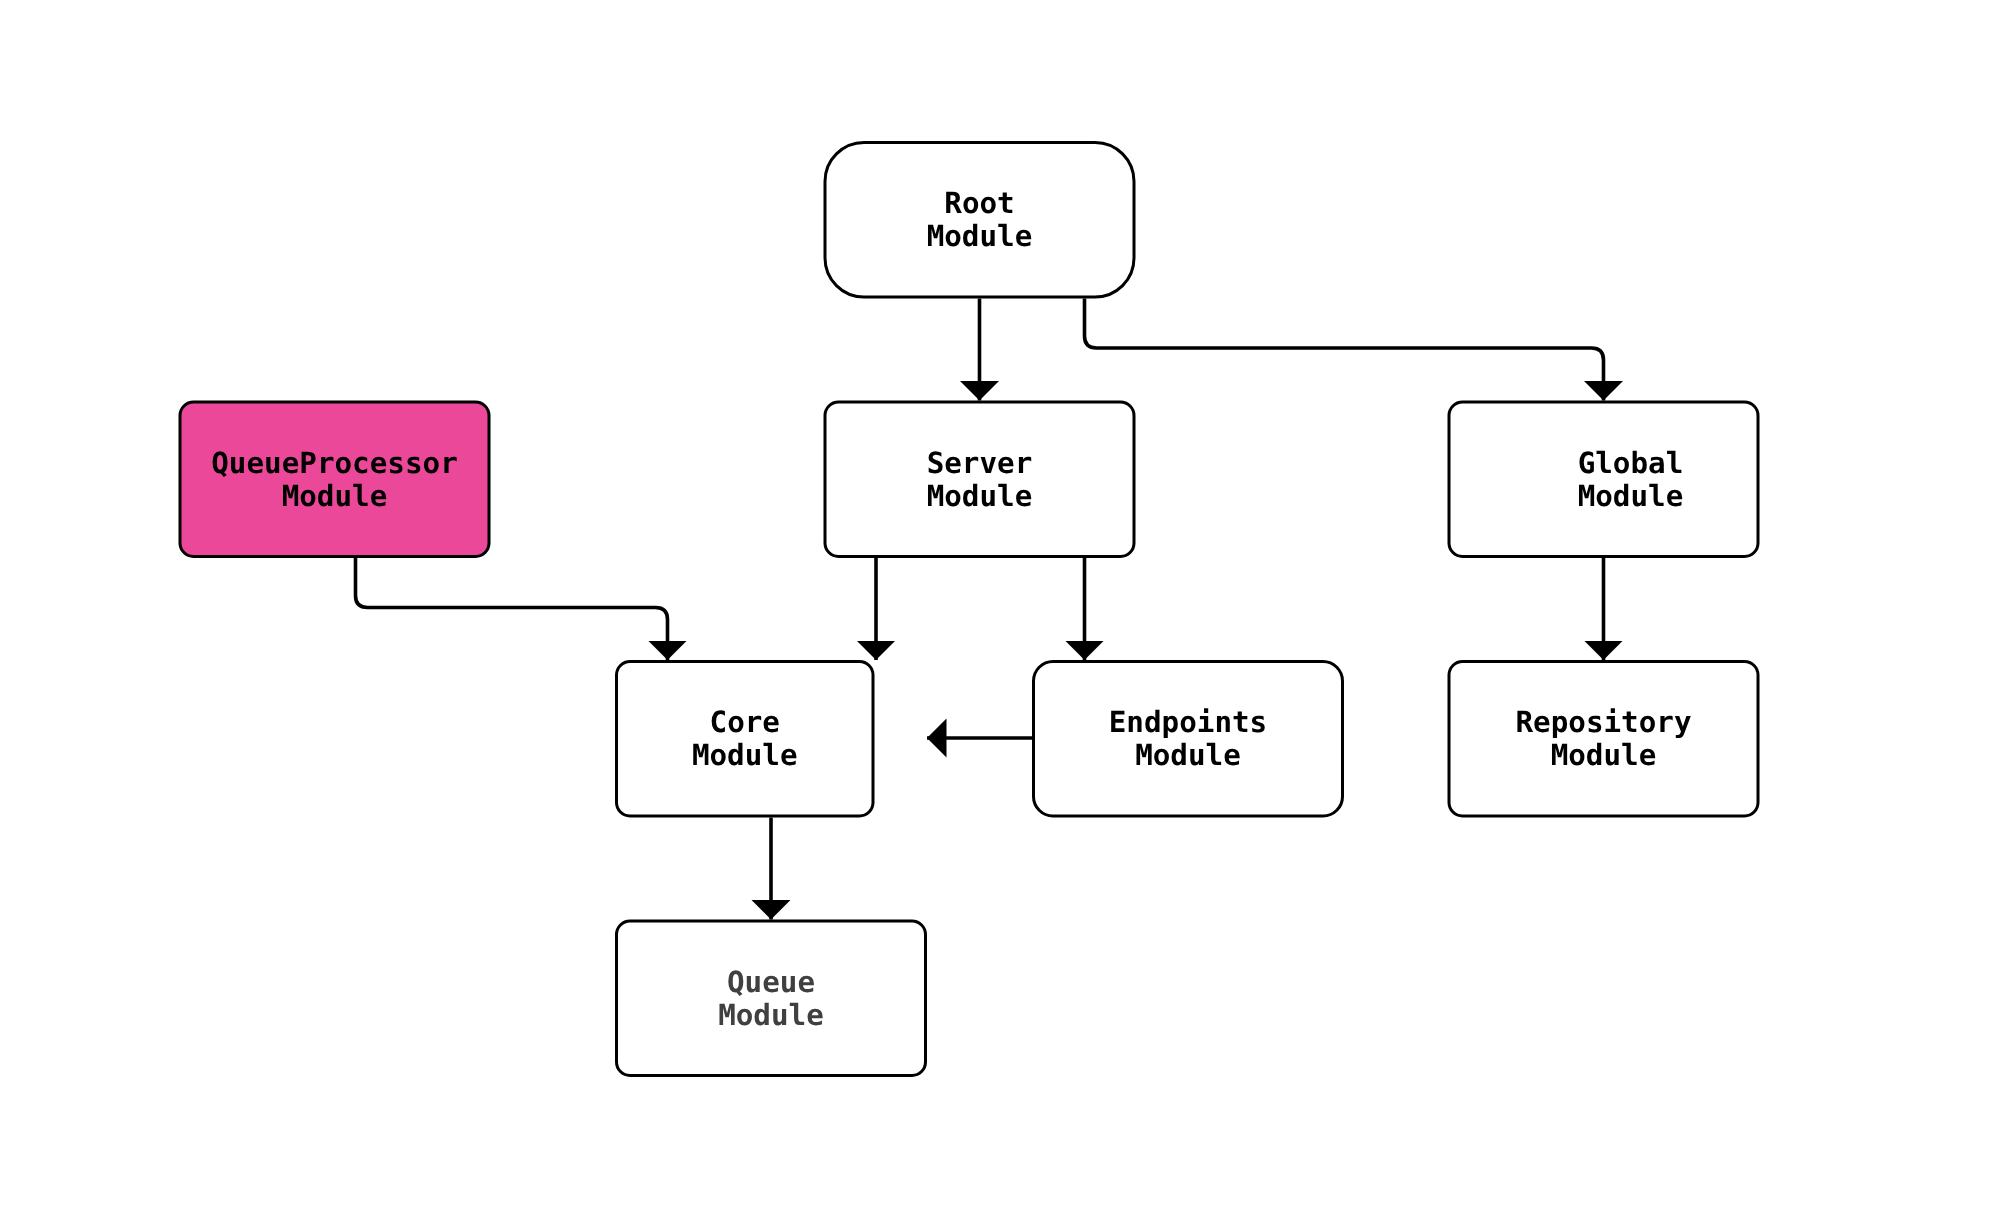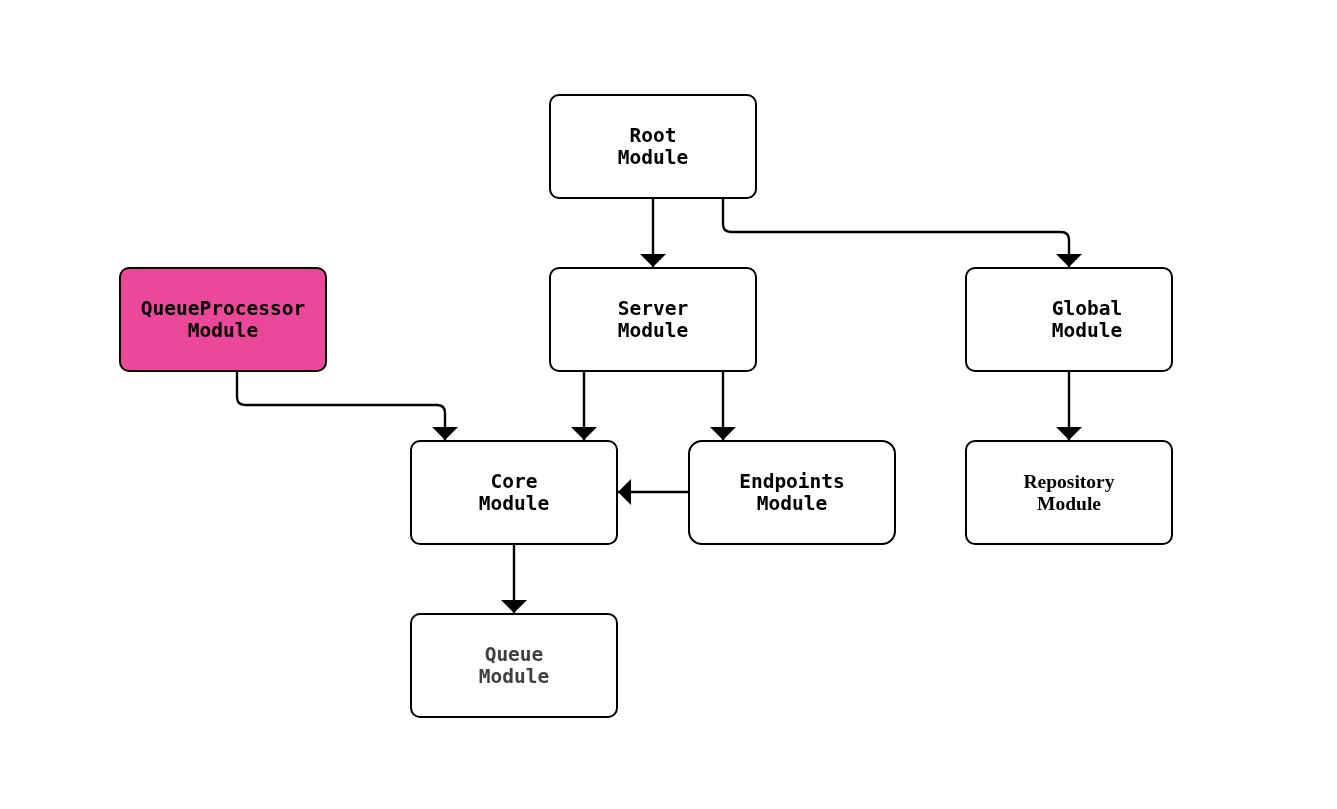--- a/index.html
+++ b/index.html
@@ -58,22 +58,22 @@
       <path class="edge" d="M653,199 L653,267" stroke="#000000" marker-end="url(#arrowhead)"></path>
       <path class="edge" d="M723,199 L723,224 Q723,232 731,232 L1061,232 Q1069,232 1069,240 L1069,267" stroke="#000000" marker-end="url(#arrowhead)"></path>
       <path class="edge" d="M237,372 L237,397 Q237,405 245,405 L437,405 Q445,405 445,413 L445,440" stroke="#000000" marker-end="url(#arrowhead)"></path>
       <path class="edge" d="M584,372 L584,440" stroke="#000000" marker-end="url(#arrowhead)"></path>
       <path class="edge" d="M723,372 L723,440" stroke="#000000" marker-end="url(#arrowhead)"></path>
       <path class="edge" d="M688,492 L618,492" stroke="#000000" marker-end="url(#arrowhead)"></path>
       <path class="edge" d="M1069,372 L1069,440" stroke="#000000" marker-end="url(#arrowhead)"></path>
       <path class="edge" d="M514,545 L514,613" stroke="#000000" marker-end="url(#arrowhead)"></path>
     </svg>
   <div id="nodes-layer">
-      <div class="node" style="left: 549px; top: 94px; width: 208px; height: 105px; background: rgb(255, 255, 255); border-color: rgb(0, 0, 0); color: rgb(0, 0, 0);"><span>Root</span><span>Module</span></div>
+      <div class="node" style="left: 549px; top: 94px; width: 208px; height: 105px; background: rgb(255, 255, 255); border-color: rgb(0, 0, 0); color: rgb(0, 0, 0); border-radius: 27px;"><span>Root</span><span>Module</span></div>
       <div class="node" style="left: 119px; top: 267px; width: 208px; height: 105px; background: #ec4899; border-color: rgb(0, 0, 0); color: rgb(0, 0, 0);"><span>QueueProcessor</span><span>Module</span></div>
       <div class="node" style="left: 549px; top: 267px; width: 208px; height: 105px; background: rgb(255, 255, 255); border-color: rgb(0, 0, 0); color: rgb(0, 0, 0);"><span>Server</span><span>Module</span></div>
       <div class="node" style="left: 965px; top: 267px; width: 208px; height: 105px; background: rgb(255, 255, 255); border-color: rgb(0, 0, 0); color: rgb(0, 0, 0); padding-left: 36px;"><span>Global</span><span>Module</span></div>
-      <div class="node" style="left: 410px; top: 440px; width: 208px; height: 105px; background: rgb(255, 255, 255); border-color: rgb(0, 0, 0); color: rgb(0, 0, 0);"><span>Core</span><span>Module</span></div>
+      <div class="node" style="left: 410px; top: 440px; width: 173px; height: 105px; background: rgb(255, 255, 255); border-color: rgb(0, 0, 0); color: rgb(0, 0, 0);"><span>Core</span><span>Module</span></div>
       <div class="node" style="left: 688px; top: 440px; width: 208px; height: 105px; background: rgb(255, 255, 255); border-color: rgb(0, 0, 0); color: rgb(0, 0, 0); border-radius: 14px;"><span>Endpoints</span><span>Module</span></div>
-      <div class="node" style="left: 965px; top: 440px; width: 208px; height: 105px; background: rgb(255, 255, 255); border-color: rgb(0, 0, 0); color: rgb(0, 0, 0); font-family: Liberation Serif, serif;"><span>Repository</span><span>Module</span></div>
+      <div class="node" style="left: 965px; top: 440px; width: 208px; height: 105px; background: rgb(255, 255, 255); border-color: rgb(0, 0, 0); color: rgb(0, 0, 0);"><span>Repository</span><span>Module</span></div>
       <div class="node" style="left: 410px; top: 613px; width: 208px; height: 105px; background: rgb(255, 255, 255); border-color: rgb(0, 0, 0); color: #404040;"><span>Queue</span><span>Module</span></div>
     </div>
 </div>
 
 </body></html>

